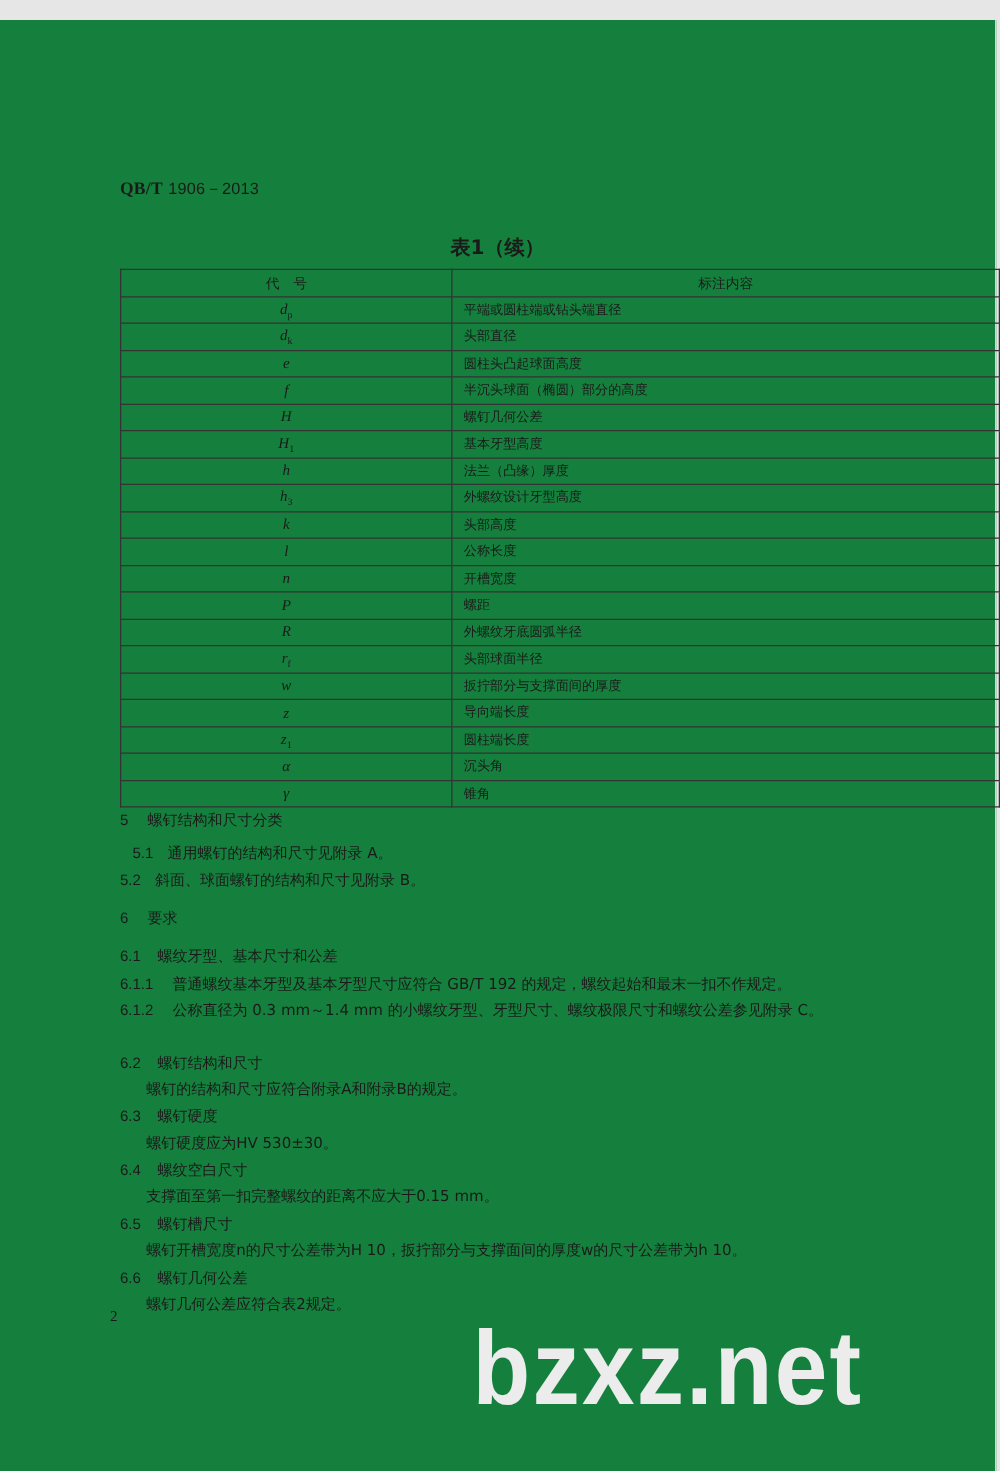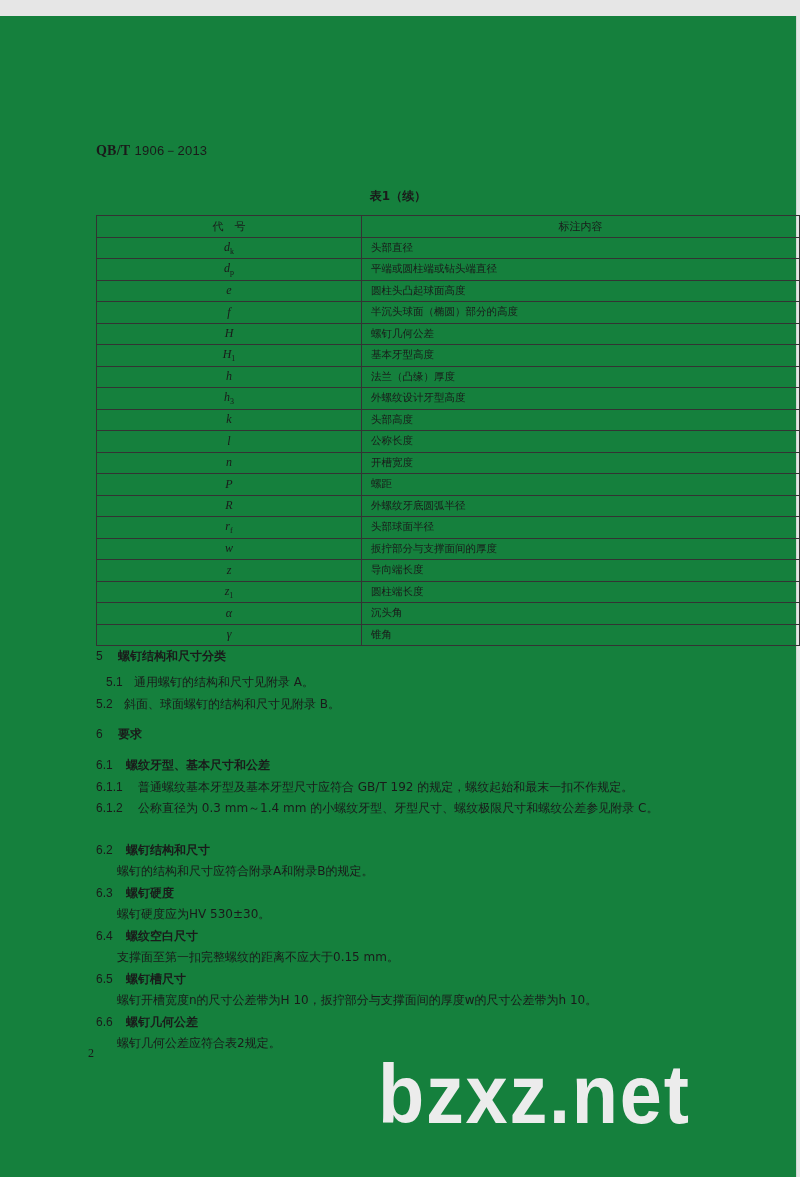--- a/index.html
+++ b/index.html
@@ -18,21 +18,21 @@
     border-bottom: 1px solid #d4d4d4;
   }
   .header-code {
     position: absolute; left: 96px; top: 126px;
     font-size: 13px; letter-spacing: 0.2px;
   }
   .header-code .qb { font-family: "Liberation Serif", serif; font-weight: bold; font-size: 14px; }
   .header-code .num { font-family: "Liberation Sans", sans-serif; font-size: 13px; }
   .table-title {
     position: absolute; left: 0; width: 796px; top: 172px;
-    text-align: center; font-size: 12px; font-weight: bold;
+    text-align: center; font-size: 16px; font-weight: bold;
     font-family: "DejaVu Sans", sans-serif;
   }
   table.symbols {
     position: absolute; left: 96px; top: 199px;
     width: 704px;
     border-collapse: collapse;
     border: 1.5px solid #222;
     font-size: 11px;
   }
   table.symbols td, table.symbols th {
@@ -48,21 +48,21 @@
   table.symbols td.sym sub { font-size: 8px; font-style: normal; }
   table.symbols td.desc {
     padding-left: 9px; font-family: "DejaVu Sans", sans-serif; font-size: 10.5px;
   }
   .sec {
     position: absolute; left: 96px;
     font-family: "DejaVu Sans", sans-serif; font-size: 12px;
     white-space: nowrap;
   }
   .sec .n { font-family: "Liberation Sans", sans-serif; display: inline-block; }
-  .sec.h b { font-weight: bold; }
+  .sec.h b { font-weight: normal; }
   .body-txt {
     position: absolute; left: 117px;
     font-family: "DejaVu Sans", sans-serif; font-size: 12px;
     white-space: nowrap;
   }
   .note {
     position: absolute; left: 117px;
     font-family: "DejaVu Sans", sans-serif; font-size: 10px;
     white-space: nowrap;
   }
@@ -91,26 +91,26 @@
 
   <table class="symbols">
     <thead>
       <tr>
         <th>代　号</th>
         <th>标注内容</th>
       </tr>
     </thead>
     <tbody id="table-body">
         <tr>
+          <td class="sym"><span>d</span><sub>p</sub></td>
+          <td class="desc">平端或圆柱端或钻头端直径</td>
+        </tr>
+        <tr>
           <td class="sym"><span>d</span><sub>k</sub></td>
           <td class="desc">头部直径</td>
-        </tr>
-        <tr>
-          <td class="sym"><span>d</span><sub>p</sub></td>
-          <td class="desc">平端或圆柱端或钻头端直径</td>
         </tr>
         <tr>
           <td class="sym"><span>e</span></td>
           <td class="desc">圆柱头凸起球面高度</td>
         </tr>
         <tr>
           <td class="sym"><span>f</span></td>
           <td class="desc">半沉头球面（椭圆）部分的高度</td>
         </tr>
         <tr>

